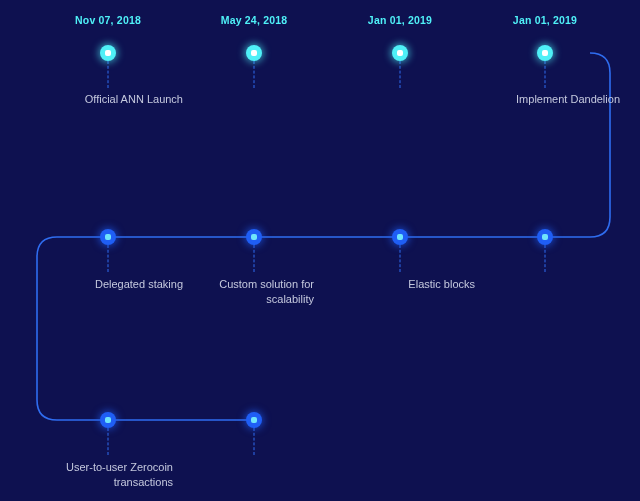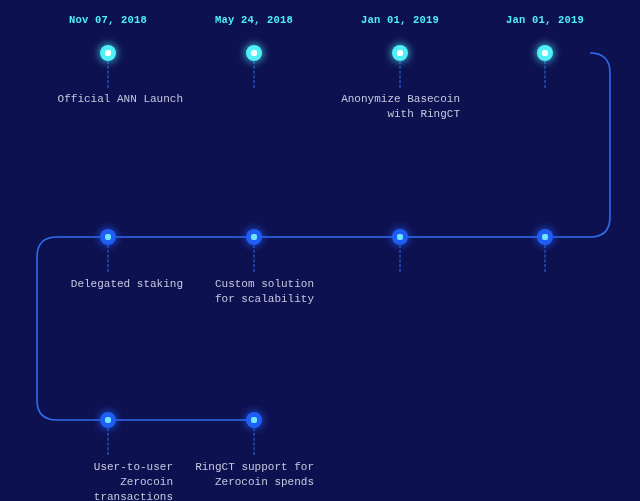--- a/index.html
+++ b/index.html
@@ -14,21 +14,20 @@
     background: #0e1150;
     font-family: "Liberation Sans", sans-serif;
     position: relative;
   }
 
   #roadmap {
     position: absolute;
     inset: 0;
     width: 640px;
     height: 501px;
-    font-family: Liberation Mono, monospace;
   }
 
   
   #rails {
     position: absolute;
     left: 0; top: 0;
     width: 640px; height: 501px;
     pointer-events: none;
   }
 
@@ -136,21 +135,21 @@
       <span class="core"></span>
     </div>
   <div class="node cyan" style="left:400px; top:53px;">
       <span class="core"></span>
     </div>
   <div class="node cyan" style="left:545px; top:53px;">
       <span class="core"></span>
     </div>
 
   <div class="label" style="left:108px; top:92px;">Official ANN Launch</div>
-  <div class="label" style="left:400px; top:92px; width:120px;">Anonymize Basecoin with RingCT</div>
+  <div class="label" style="left:545px; top:92px;">Implement Dandelion</div>
 
   <div class="drop" style="left:108px; top:245px; height:27px;"></div>
   <div class="drop" style="left:254px; top:245px; height:27px;"></div>
   <div class="drop" style="left:400px; top:245px; height:27px;"></div>
   <div class="drop" style="left:545px; top:245px; height:27px;"></div>
 
   <div class="node blue" style="left:108px; top:237px;">
       <span class="core"></span>
     </div>
   <div class="node blue" style="left:254px; top:237px;">
@@ -158,27 +157,27 @@
     </div>
   <div class="node blue" style="left:400px; top:237px;">
       <span class="core"></span>
     </div>
   <div class="node blue" style="left:545px; top:237px;">
       <span class="core"></span>
     </div>
 
   <div class="label" style="left:108px; top:277px;">Delegated staking</div>
   <div class="label" style="left:254px; top:277px; width:120px;">Custom solution for scalability</div>
+  <div class="label" style="left:400px; top:277px;">Elastic blocks</div>
 
   <div class="drop" style="left:108px; top:428px; height:27px;"></div>
   <div class="drop" style="left:254px; top:428px; height:27px;"></div>
 
   <div class="node blue" style="left:108px; top:420px;">
       <span class="core"></span>
     </div>
   <div class="node blue" style="left:254px; top:420px;">
       <span class="core"></span>
     </div>
 
   <div class="label" style="left:108px; top:460px; width:130px;">User-to-user Zerocoin transactions</div>
-  <div class="label" style="left:254px; top:460px; width:120px;">RingCT support for Zerocoin spends</div>
 
 </div>
 
 </body></html>

